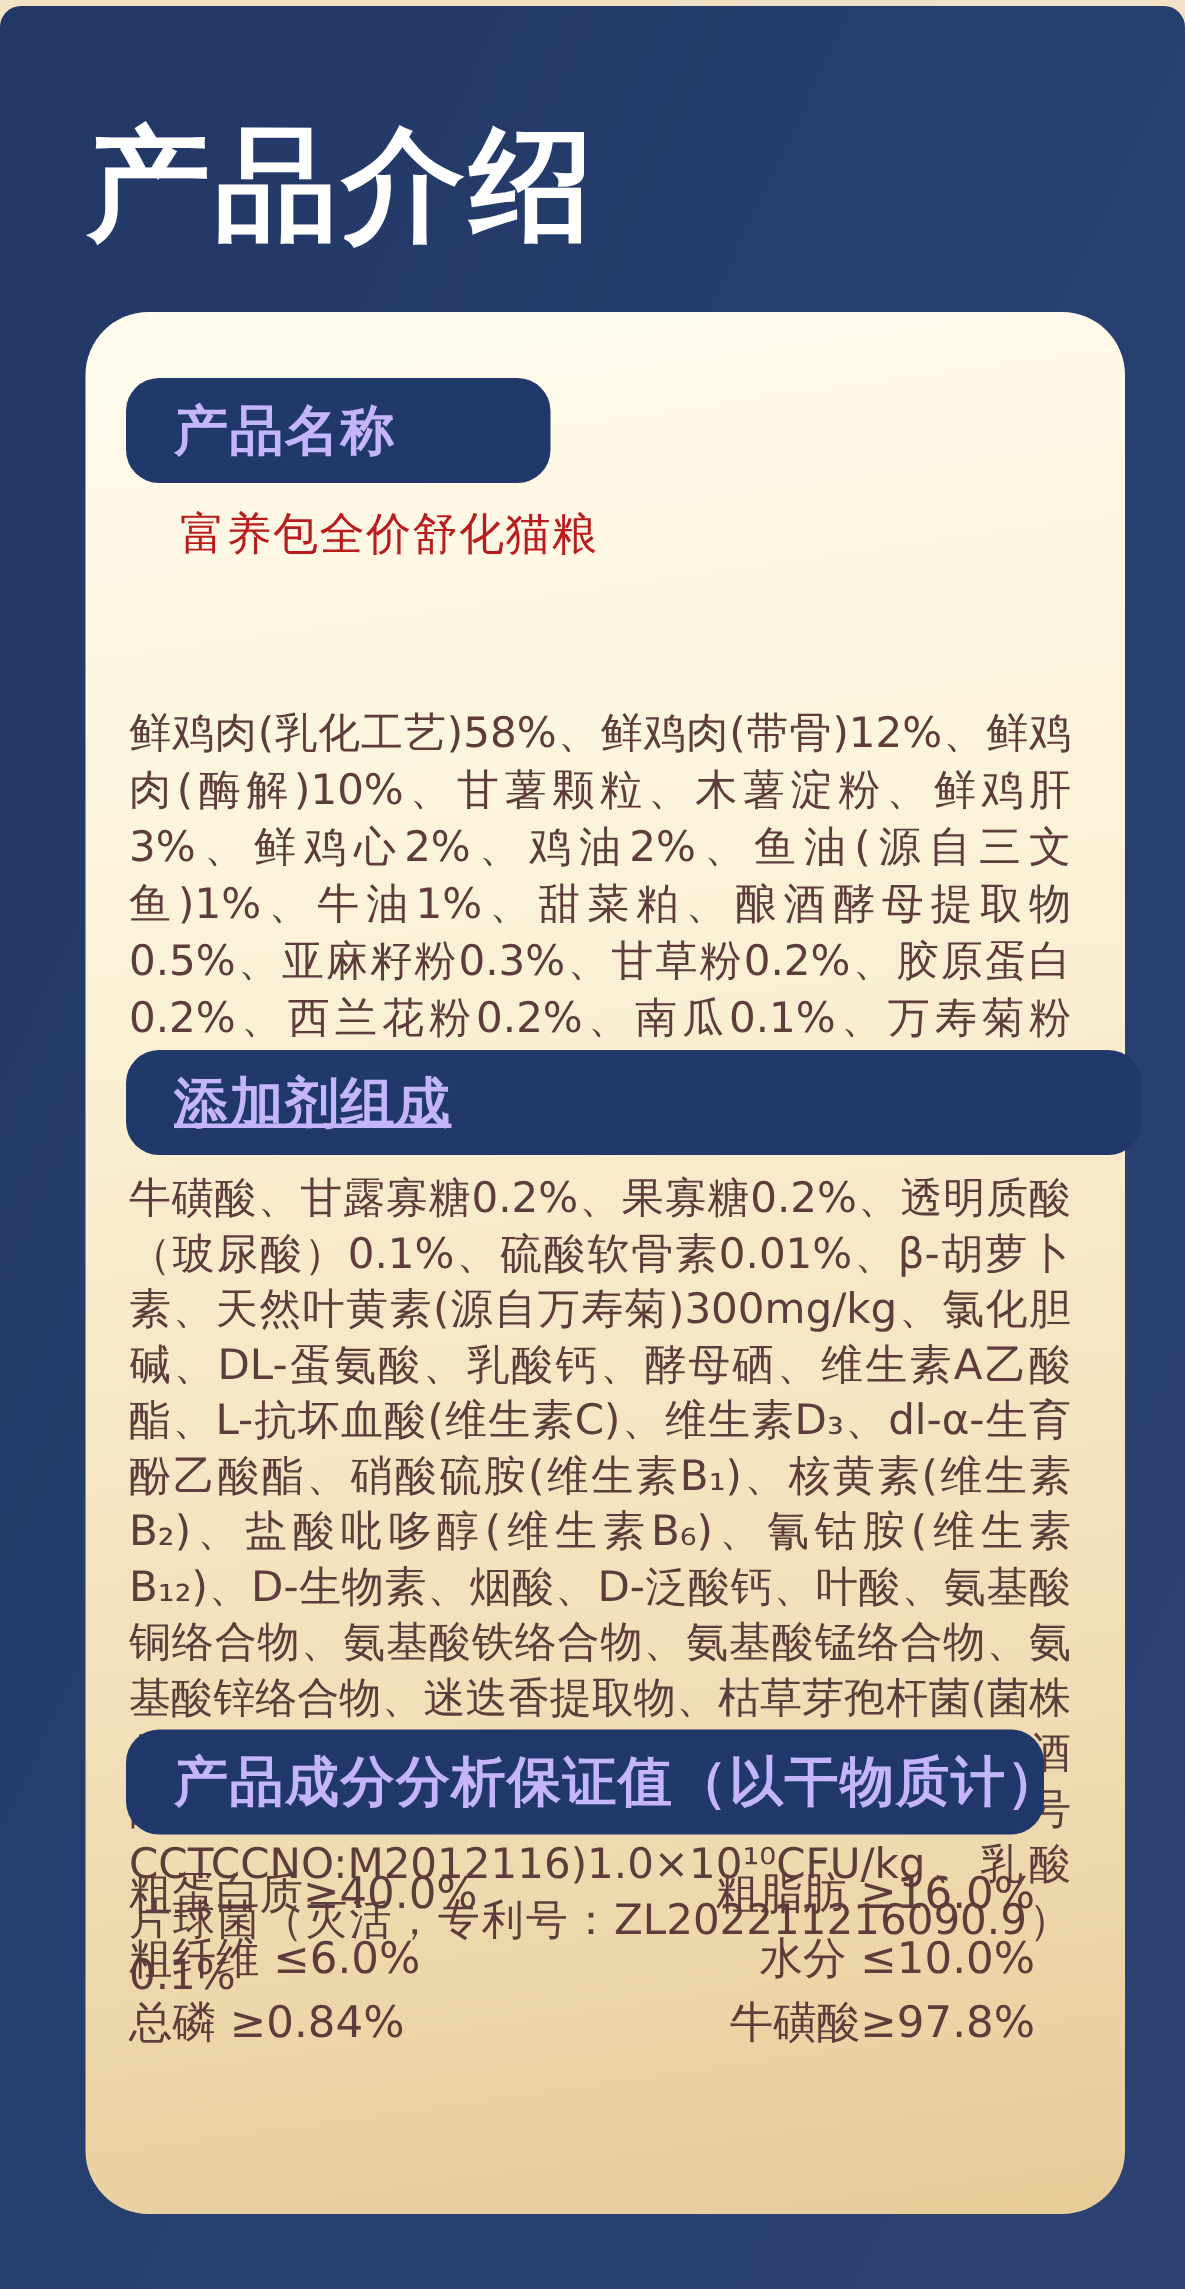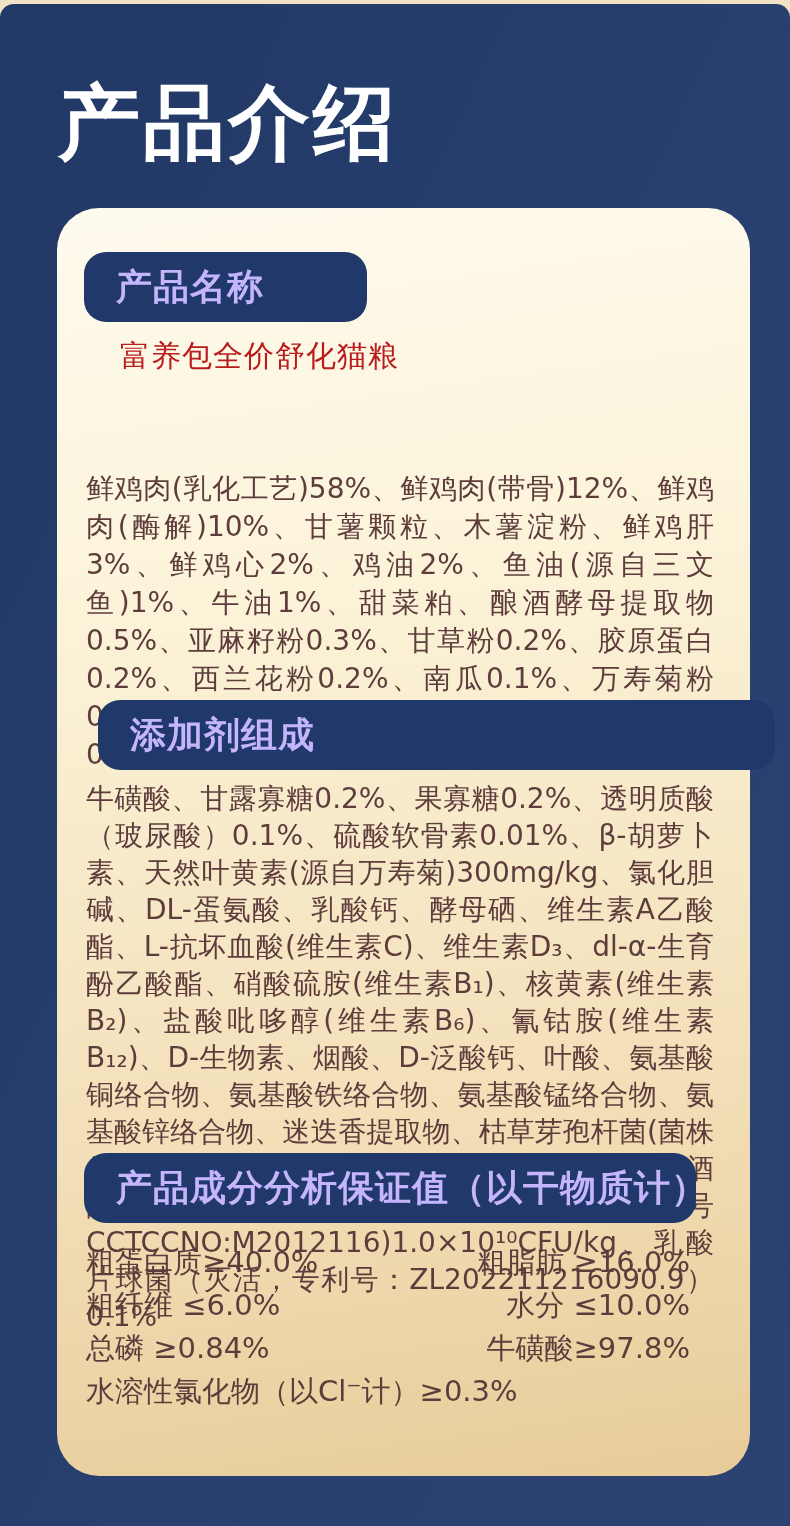--- a/index.html
+++ b/index.html
@@ -43,21 +43,21 @@
     font-size: 36px;
     font-weight: 700;
     display: flex;
     align-items: center;
     padding: 0 32px;
     white-space: nowrap;
     letter-spacing: 1px;
   }
   .pill-product-name { left: 84px; top: 252px; width: 283px; }
   .pill-ingredients  { left: 84px; top: 388px; width: 629px; }
-  .pill-additives    { left: 98px; top: 700px; width: 677px; }
+  .pill-additives    { left: 84px; top: 700px; width: 677px; text-decoration: underline; }
   .pill-analysis     { left: 84px; top: 1153px; width: 612px; }
   .product-name-value {
     position: absolute;
     left: 88px; top: 336px;
     font-size: 30px;
     color: #b91c1c;
     letter-spacing: 1px;
     margin-left: 32px;
   }
   .para {
@@ -103,21 +103,20 @@
   <p class="para para-additives">牛磺酸、甘露寡糖0.2%、果寡糖0.2%、透明质酸（玻尿酸）0.1%、硫酸软骨素0.01%、β-胡萝卜素、天然叶黄素(源自万寿菊)300mg/kg、氯化胆碱、DL-蛋氨酸、乳酸钙、酵母硒、维生素A乙酸酯、L-抗坏血酸(维生素C)、维生素D₃、dl-α-生育酚乙酸酯、硝酸硫胺(维生素B₁)、核黄素(维生素B₂)、盐酸吡哆醇(维生素B₆)、氰钴胺(维生素B₁₂)、D-生物素、烟酸、D-泛酸钙、叶酸、氨基酸铜络合物、氨基酸铁络合物、氨基酸锰络合物、氨基酸锌络合物、迷迭香提取物、枯草芽孢杆菌(菌株保藏编号:DSM 32883)1.0×10¹⁰CFU/kg、酿酒酵母(布拉氏酵母菌, 菌株保藏编号 CCTCCNO:M2012116)1.0×10¹⁰CFU/kg、乳酸片球菌（灭活，专利号：ZL202211216090.9）0.1%</p>
 
   <div class="pill pill-analysis">
     <span>产品成分分析保证值（以干物质计）</span>
   </div>
 
   <div class="analysis-col analysis-left">
     <div class="analysis-row">粗蛋白质≥40.0%</div>
     <div class="analysis-row">粗纤维 ≤6.0%</div>
     <div class="analysis-row">总磷 ≥0.84%</div>
-    <div class="analysis-row">水溶性氯化物（以Cl⁻计）≥0.3%</div>
   </div>
 
   <div class="analysis-col analysis-right">
     <div class="analysis-row">粗脂肪 ≥16.0%</div>
     <div class="analysis-row">水分 ≤10.0%</div>
     <div class="analysis-row">牛磺酸≥97.8%</div>
   </div>
 </div>
 
 </body></html>

